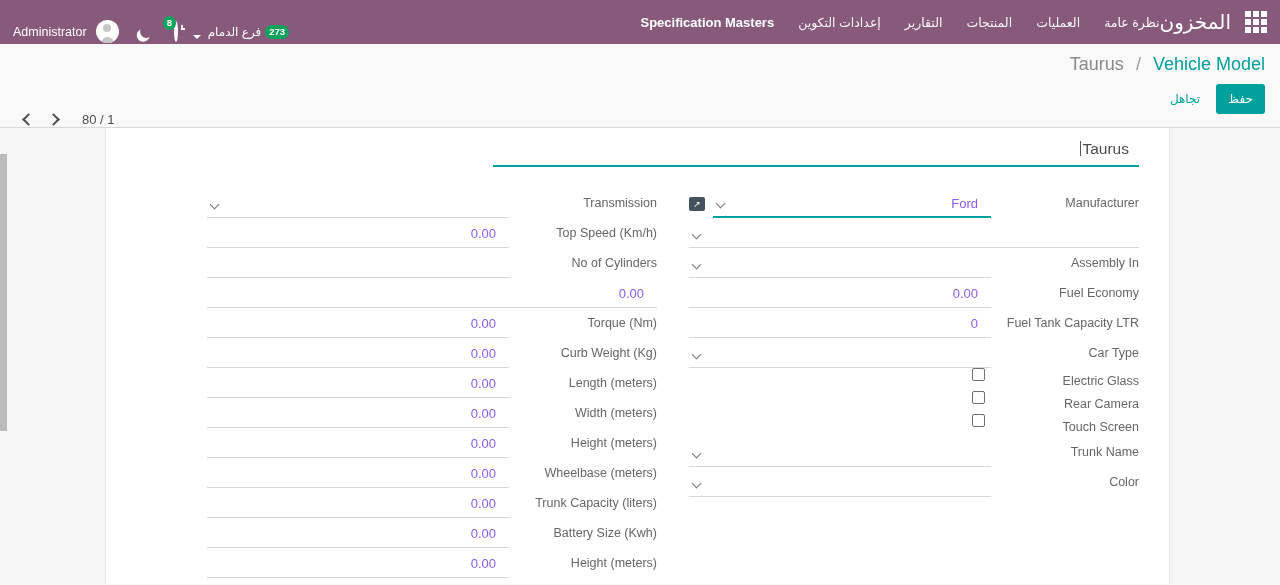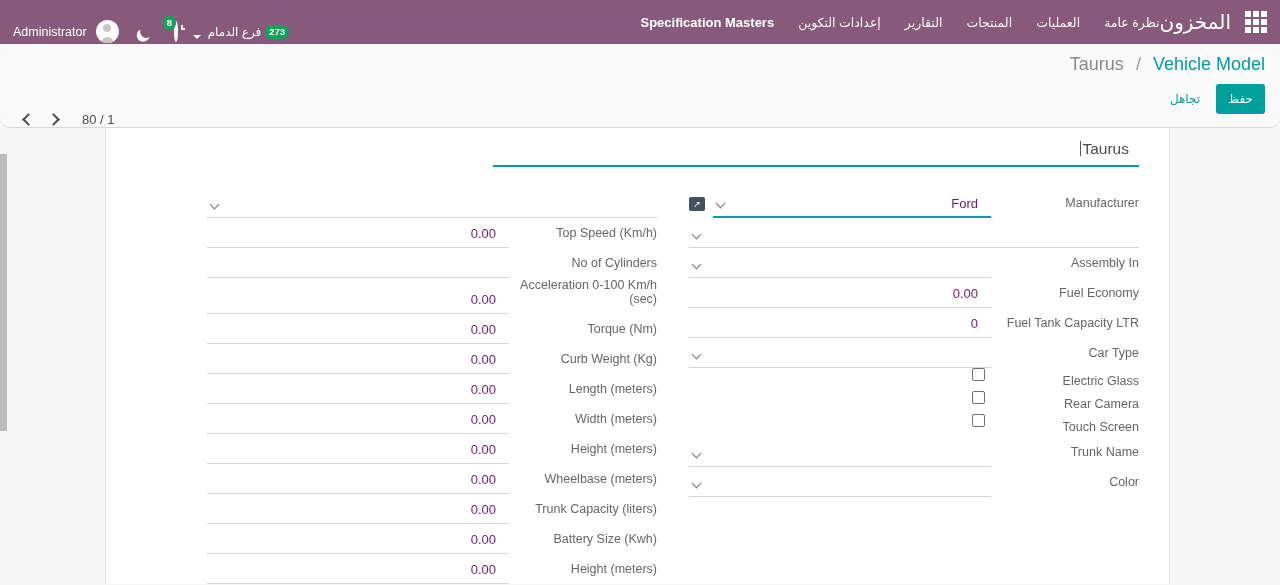--- a/index.html
+++ b/index.html
@@ -42,21 +42,21 @@
   .clock-icon::after  { content:''; position:absolute; left:5px; top:5.5px; width:4px; height:2px; background:#fff; }
   .branch { display:flex; align-items:flex-end; gap:7px; font-size:12px; cursor:pointer; }
   .caret-down { width:0; height:0; border-left:4px solid transparent; border-right:4px solid transparent;
                 border-top:4px solid #fff; }
   .bubble-icon { width:17px; height:13px; background:#fff; border-radius:3px; position:relative; }
   .bubble-icon::after { content:''; position:absolute; bottom:-4px; left:2px;
                         border-top:5px solid #fff; border-right:6px solid transparent; }
 
   
   .control-panel { height:84px; background:#f9f9f9; border-bottom:1px solid #d9d9d9;
-                   position:relative; padding:10px 15px 0 0;border-radius:10px; }
+                   position:relative; padding:10px 15px 0 0; }
   .breadcrumb { direction:ltr; text-align:right; font-size:18px; color:#8a8a8a; }
   .bc-current { color:#8a8a8a; }
   .bc-sep { margin:0 7px; color:#9a9a9a; }
   .bc-parent { color:var(--primary); cursor:pointer; text-decoration:none; }
   .cp-buttons { margin-top:9px; display:flex; align-items:center; gap:6px; }
   .btn-save { background:var(--primary); color:#fff; border:none; border-radius:3px;
               font-size:12px; padding:8px 12px; cursor:pointer;
               font-family:"Liberation Sans","DejaVu Sans",sans-serif; }
   .btn-discard { background:transparent; border:none; color:var(--primary); font-size:12px;
                  padding:8px 10px; cursor:pointer;
@@ -86,21 +86,21 @@
   .groups { display:flex; justify-content:space-between; width:932px;
             margin:21px 0 0 auto; }
   .group { width:450px; }
 
   .o-row { display:flex; align-items:flex-end; min-height:30px; }
   .o-label { width:148px; text-align:right; font-size:12.5px; color:#666;
              line-height:14px; padding-bottom:8px; }
   .o-field { flex:1; position:relative; border-bottom:1px solid #d6d6d6;
              min-height:23px; padding:0 13px 4px 20px; cursor:text; }
   .o-field.focused { border-bottom:2px solid var(--primary); padding-bottom:3px; }
-  .o-value { display:block; width:100%; text-align:right; font-size:13px; color:#701a75;
+  .o-value { display:block; width:100%; text-align:right; font-size:13px; color:#8b5cf6;
              line-height:17px; min-height:17px; white-space:nowrap; }
   .o-caret { position:absolute; left:4px; bottom:9px; width:7px; height:7px;
              border-left:1.6px solid #777; border-bottom:1.6px solid #777;
              transform:rotate(-45deg); cursor:pointer; }
   .o-ext { width:16px; height:14px; background:#43525f; color:#fff; font-size:9px;
            border-radius:2px; display:flex; align-items:center; justify-content:center;
            margin:0 8px 7px 0; cursor:pointer; }
   .o-row-cb { min-height:19.5px; }
   .o-row-cb .o-label { padding-bottom:3px; }
   .o-field-cb { border-bottom:none; padding:0 6px 3px 0; display:flex;
@@ -246,39 +246,39 @@
           <div class="o-row">
             <label class="o-label">Color</label>
             <div class="o-field">
               <span class="o-value"></span>
               <span class="o-caret"></span>
             </div>
           </div>
         </div>
       <div class="group" id="group-left">
           <div class="o-row">
+            <label class="o-label">Transmission</label>
             <div class="o-field">
               <span class="o-value"></span>
               <span class="o-caret"></span>
             </div>
           </div>
           <div class="o-row">
             <label class="o-label">Top Speed (Km/h)</label>
             <div class="o-field">
               <span class="o-value">0.00</span>
             </div>
           </div>
           <div class="o-row">
             <label class="o-label">No of Cylinders</label>
             <div class="o-field">
               <span class="o-value"></span>
             </div>
           </div>
           <div class="o-row">
-            <label class="o-label">Acceleration 0-100 Km/h (sec)</label>
             <div class="o-field">
               <span class="o-value">0.00</span>
             </div>
           </div>
           <div class="o-row">
             <label class="o-label">Torque (Nm)</label>
             <div class="o-field">
               <span class="o-value">0.00</span>
             </div>
           </div>

